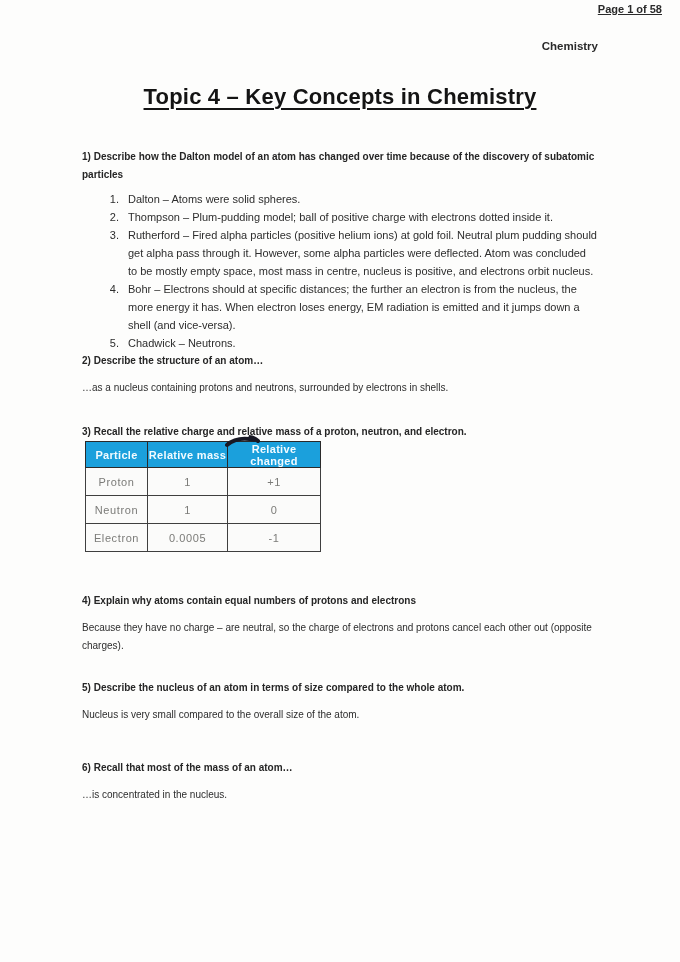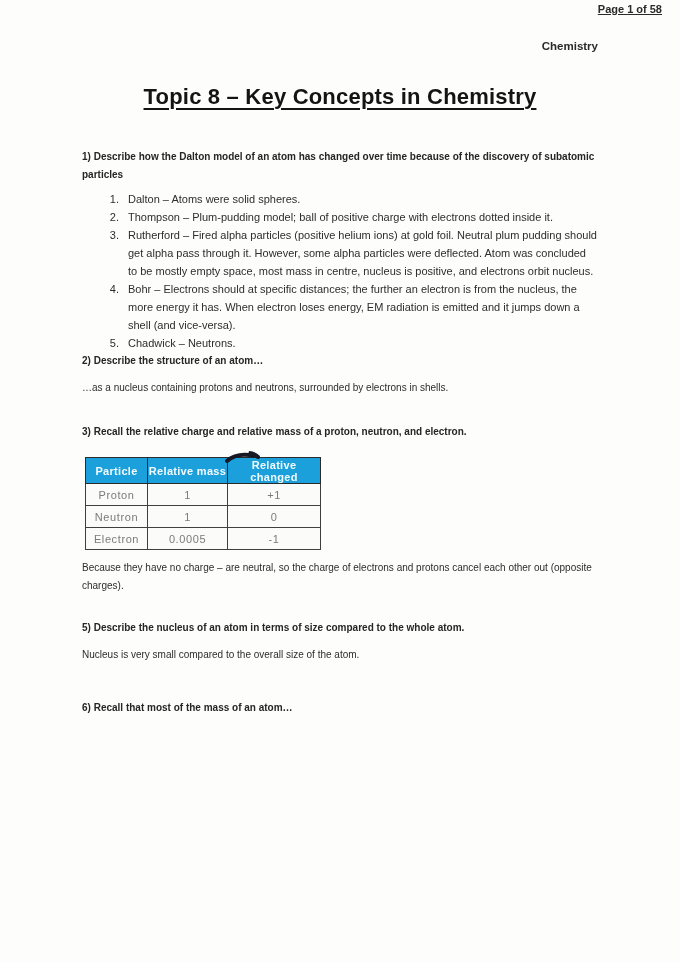--- a/index.html
+++ b/index.html
@@ -37,21 +37,21 @@
     text-underline-offset: 4px;
     letter-spacing: 0.2px;
   }
 
   p { margin: 0; font-size: 10px; line-height: 18px; }
   .q-heading { font-weight: 700; color: #262626; }
 
   .mt-q1 { margin-top: 38px; }
   .mt-q2 { }
   .mt-q3 { margin-top: 26px; }
-  .mt-table { margin-top: 16px; }
+  .mt-table { margin-top: 0; }
   .mt-q4 { margin-top: 40px; }
   .mt-q5 { margin-top: 24px; }
   .mt-q6 { margin-top: 35px; }
   .mt-ans { margin-top: 9px; }
 
   ol.model-list {
     margin: 6px 0 0 0; padding-left: 40px;
     font-size: 11px; line-height: 18px;
   }
   ol.model-list li { padding-left: 6px; }
@@ -77,39 +77,39 @@
   }
   table.particle-table th {
     background: #1ba0dc;
     color: #f2fbff;
     height: 26px;
     font-weight: 700;
     letter-spacing: 0.3px;
     border-color: #2a2a2a;
   }
   table.particle-table td {
-    height: 22px;
+    height: 28px;
     color: #7b7b78;
     letter-spacing: 0.6px;
   }
   col.c1 { width: 62px; }
   col.c2 { width: 80px; }
   col.c3 { width: 93px; }
 </style>
 </head>
 <body>
 
 <div class="page">
 
   <div class="page-indicator">Page 1 of 58</div>
   <div class="doc-subject">Chemistry</div>
 
   <div class="content">
 
-    <h1 class="page-title">Topic 8 – Key Concepts in Chemistry</h1>
+    <h1 class="page-title">Topic 4 – Key Concepts in Chemistry</h1>
 
     <p class="q-heading mt-q1">1) Describe how the Dalton model of an atom has changed over time because of the discovery of subatomic particles</p>
 
     <ol class="model-list">
       <li>Dalton – Atoms were solid spheres.</li>
       <li>Thompson – Plum-pudding model; ball of positive charge with electrons dotted inside it.</li>
       <li>Rutherford – Fired alpha particles (positive helium ions) at gold foil. Neutral plum pudding should get alpha pass through it. However, some alpha particles were deflected. Atom was concluded to be mostly empty space, most mass in centre, nucleus is positive, and electrons orbit nucleus.</li>
       <li>Bohr – Electrons should at specific distances; the further an electron is from the nucleus, the more energy it has. When electron loses energy, EM radiation is emitted and it jumps down a shell (and vice-versa).</li>
       <li>Chadwick – Neutrons.</li>
     </ol>
@@ -149,21 +149,23 @@
           </tr>
           <tr>
             <td>Electron</td>
             <td>0.0005</td>
             <td>-1</td>
           </tr>
         </tbody>
       </table>
     </div>
 
+    <p class="q-heading mt-q4">4) Explain why atoms contain equal numbers of protons and electrons</p>
     <p class="mt-ans">Because they have no charge – are neutral, so the charge of electrons and protons cancel each other out (opposite charges).</p>
 
     <p class="q-heading mt-q5">5) Describe the nucleus of an atom in terms of size compared to the whole atom.</p>
     <p class="mt-ans">Nucleus is very small compared to the overall size of the atom.</p>
 
     <p class="q-heading mt-q6">6) Recall that most of the mass of an atom…</p>
+    <p class="mt-ans">…is concentrated in the nucleus.</p>
 
   </div>
 </div>
 
 </body></html>

